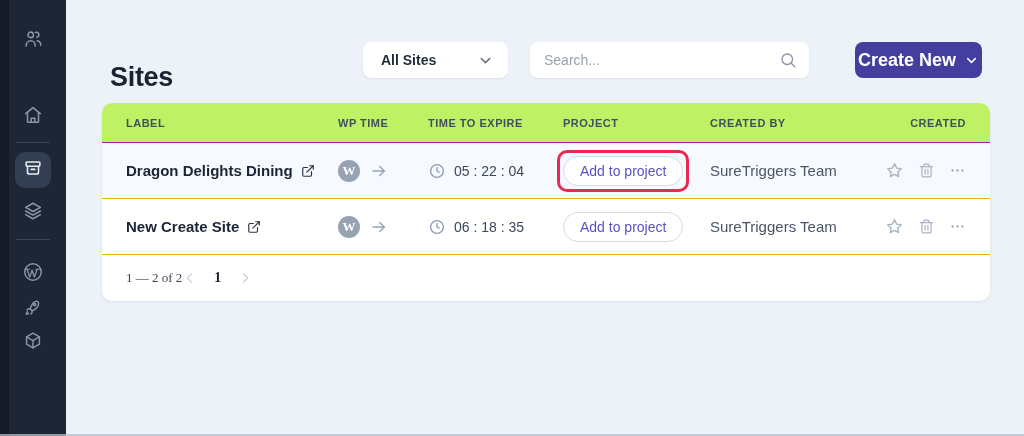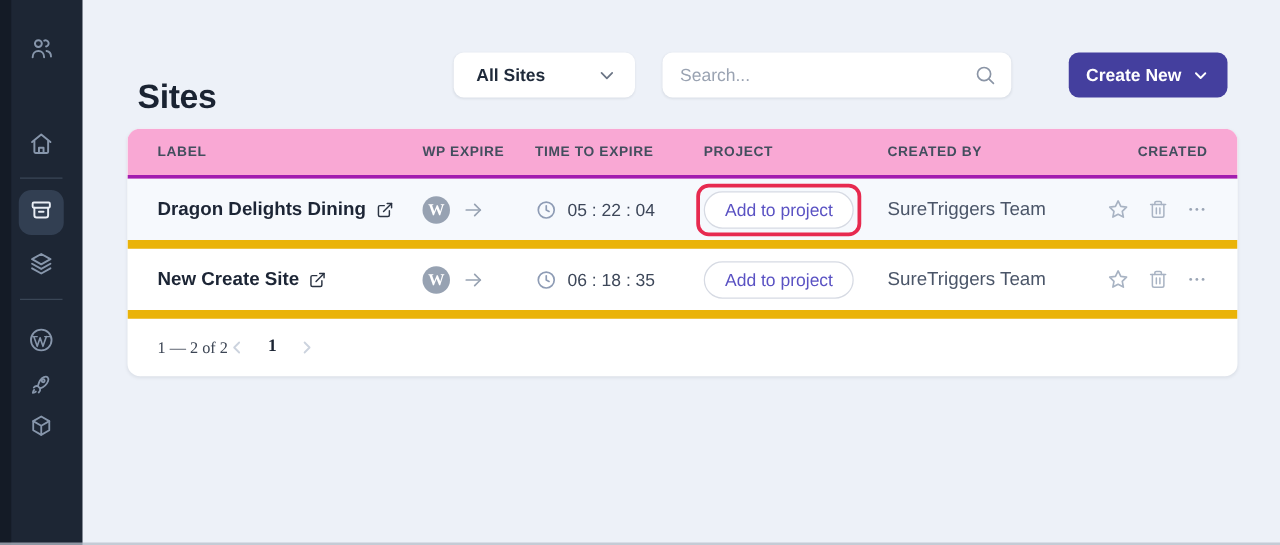--- a/index.html
+++ b/index.html
@@ -54,44 +54,44 @@
   }
   .search-box input {
     border: none; outline: none; flex: 1; font-size: 14px;
     font-family: "Liberation Sans", sans-serif; color: #3a4556; background: transparent;
   }
   .search-box input::placeholder { color: #9aa3b2; }
   .create-btn {
     position: absolute; left: 855px; top: 42px; width: 127px; height: 36px;
     background: #443f9e; border: none; border-radius: 8px; cursor: pointer;
     display: flex; align-items: center; justify-content: center; gap: 8px;
-    color: #fff; font-size: 14px; font-weight: 700;
+    color: #fff; font-size: 18px; font-weight: 700;
     font-family: "Liberation Sans", sans-serif;
   }
 
   
   .card {
     position: absolute; left: 102px; top: 103px; width: 888px;
     background: #fff; border-radius: 10px;
     box-shadow: 0 1px 3px rgba(16,24,40,.08);
     overflow: hidden;
   }
   .t-grid {
     display: grid;
     grid-template-columns: 212px 90px 135px 147px 170px 1fr;
     align-items: center; padding: 0 24px;
   }
   .t-head {
-    height: 40px; background: #f9a8d4; border-bottom: 3px solid #a21caf;
+    height: 40px; background: #bef264; border-bottom: 1px solid #a21caf;
   }
   .t-head .th {
     font-size: 11px; font-weight: 700; letter-spacing: .5px; color: #434e5e;
   }
   .t-head .th.right { text-align: right; }
-  .t-row { height: 56px; border-bottom: 7px solid #eab308; }
+  .t-row { height: 56px; border-bottom: 1px solid #eab308; }
   .t-row.tinted { background: #f6f9fd; }
   .cell-label { display: flex; align-items: center; gap: 8px;
     font-size: 15px; font-weight: 700; color: #1c2535; }
   .ext-icon { color: #2a3342; display: inline-flex; }
   .cell-wp { display: flex; align-items: center; gap: 10px; color: #97a2b2; }
   .wp-badge { width: 22px; height: 22px; border-radius: 50%; background: #97a2b2;
     color: #fff; display: flex; align-items: center; justify-content: center;
     font-size: 13px; font-weight: 700; font-family: "Liberation Serif", serif; }
   .cell-time { display: flex; align-items: center; gap: 8px;
     font-size: 14px; color: #3d4759; }
@@ -222,21 +222,21 @@
     <svg viewBox="0 0 24 24" width="15" height="15" fill="none" stroke="currentColor" stroke-width="2.4" stroke-linecap="round" stroke-linejoin="round">
         <polyline points="6 9 12 15 18 9"></polyline>
       </svg>
   </span>
 </button>
 
 <section class="card">
 
   <div class="t-grid t-head">
     <div class="th">LABEL</div>
-    <div class="th">WP EXPIRE</div>
+    <div class="th">WP TIME</div>
     <div class="th">TIME TO EXPIRE</div>
     <div class="th">PROJECT</div>
     <div class="th">CREATED BY</div>
     <div class="th right">CREATED</div>
   </div>
 
   <div class="t-grid t-row tinted">
     <div class="cell-label">
       <span>Dragon Delights Dining</span>
       <span class="ext-icon">

